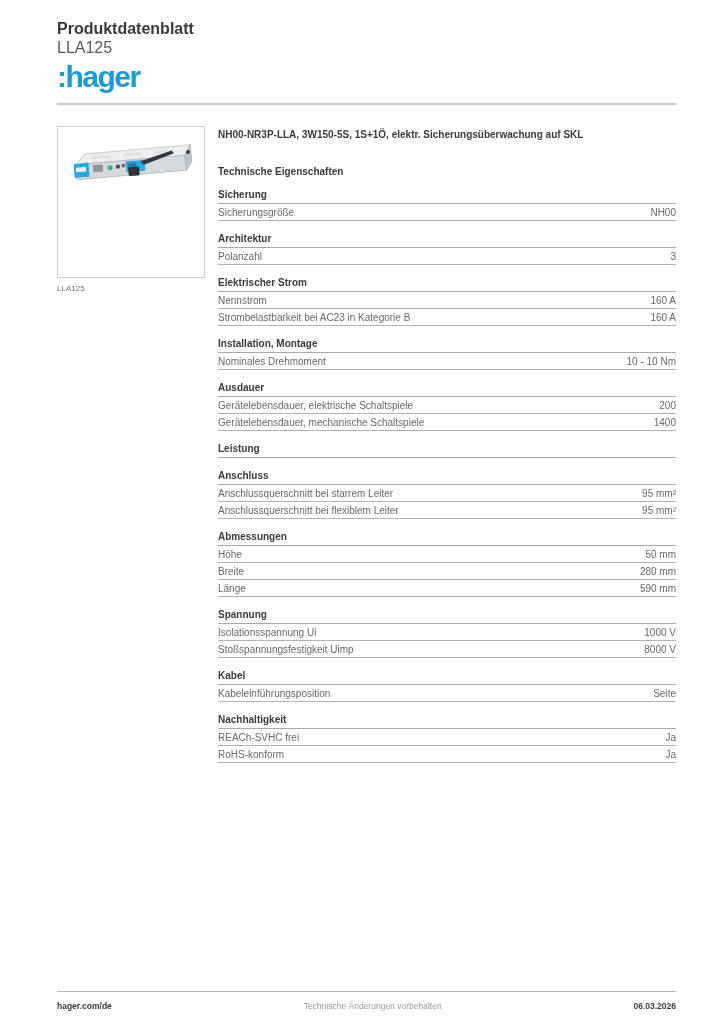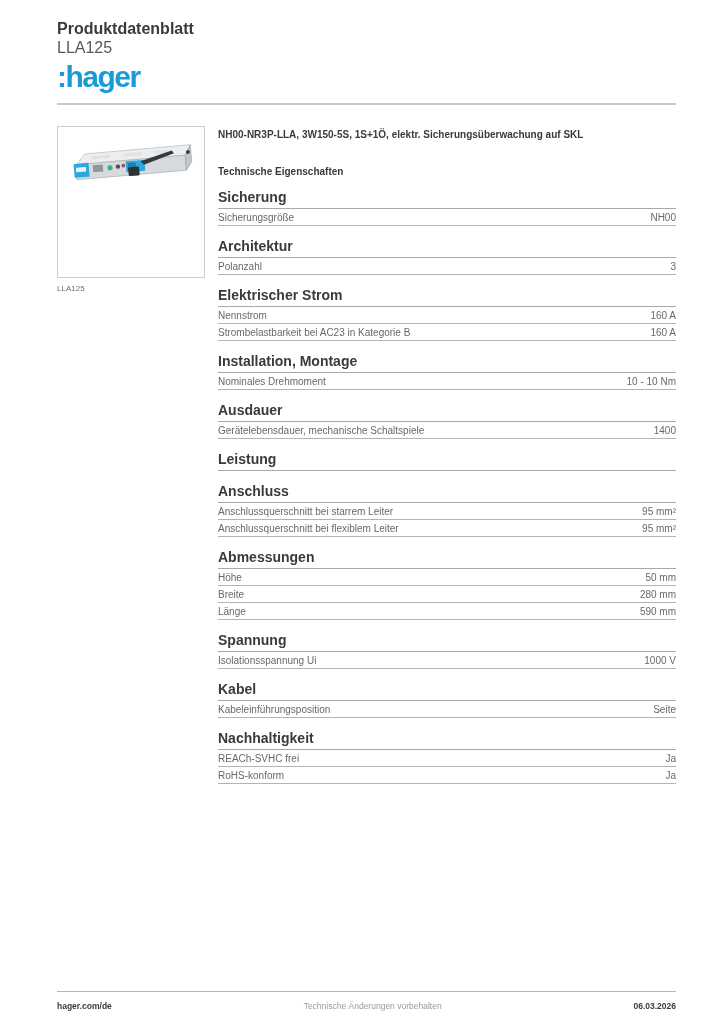--- a/index.html
+++ b/index.html
@@ -23,21 +23,21 @@
     width:148px;height:152px;border:1px solid #cdcdcd;box-sizing:border-box;
     display:flex;justify-content:center;align-items:flex-start;padding-top:9px;background:#fff;
   }
   .image-caption{font-size:8px;color:#707072;margin-top:6px;}
 
   .right-col{flex:1;min-width:0;}
   .product-title{font-size:10px;font-weight:bold;color:#3a3a3c;margin-top:3px;}
   .table-heading{font-size:10px;font-weight:bold;color:#3a3a3c;margin-top:26px;}
 
   .section{margin-top:12px;}
-  .section-title{font-size:14px;font-weight:bold;color:#3a3a3c;padding-bottom:3px;border-bottom:1px solid #a9a9a9;}
+  .section-title{font-size:10px;font-weight:bold;color:#3a3a3c;padding-bottom:3px;border-bottom:1px solid #a9a9a9;}
   .spec-row{display:flex;justify-content:space-between;align-items:baseline;
     font-size:10px;color:#68686a;padding:3px 0 2px 0;border-bottom:1px solid #b3b3b3;}
   .row-label{white-space:nowrap;}
   .row-value{white-space:nowrap;text-align:center;}
 
   
   .footer{position:absolute;left:57px;right:48px;bottom:13px;}
   .footer-rule{border-top:1px solid #b5b5b5;margin-bottom:9px;}
   .footer-row{display:flex;justify-content:space-between;align-items:baseline;font-size:8.5px;}
   .footer-left{font-weight:bold;color:#3a3a3c;text-decoration:none;text-align:right;}
@@ -128,20 +128,24 @@
           <div class="section">
             <div class="section-title">Installation, Montage</div>
             <div class="spec-row">
               <span class="row-label">Nominales Drehmoment</span>
               <span class="row-value">10 - 10 Nm</span>
             </div>
           </div>
           <div class="section">
             <div class="section-title">Ausdauer</div>
             <div class="spec-row">
+              <span class="row-label">Gerätelebensdauer, elektrische Schaltspiele</span>
+              <span class="row-value">200</span>
+            </div>
+            <div class="spec-row">
               <span class="row-label">Gerätelebensdauer, mechanische Schaltspiele</span>
               <span class="row-value">1400</span>
             </div>
           </div>
           <div class="section">
             <div class="section-title">Leistung</div>
           </div>
           <div class="section">
             <div class="section-title">Anschluss</div>
             <div class="spec-row">
@@ -166,20 +170,24 @@
             <div class="spec-row">
               <span class="row-label">Länge</span>
               <span class="row-value">590 mm</span>
             </div>
           </div>
           <div class="section">
             <div class="section-title">Spannung</div>
             <div class="spec-row">
               <span class="row-label">Isolationsspannung Ui</span>
               <span class="row-value">1000 V</span>
+            </div>
+            <div class="spec-row">
+              <span class="row-label">Stoßspannungsfestigkeit Uimp</span>
+              <span class="row-value">8000 V</span>
             </div>
           </div>
           <div class="section">
             <div class="section-title">Kabel</div>
             <div class="spec-row">
               <span class="row-label">Kabeleinführungsposition</span>
               <span class="row-value">Seite</span>
             </div>
           </div>
           <div class="section">

